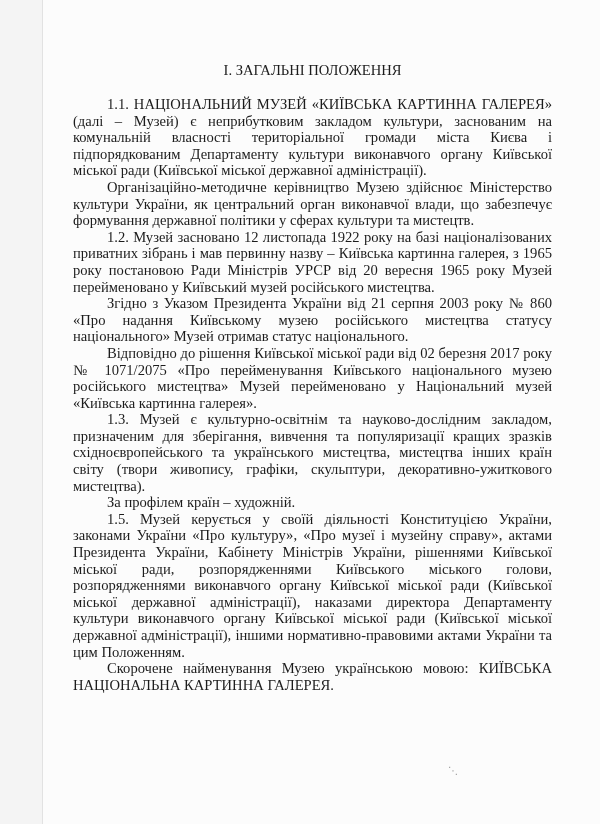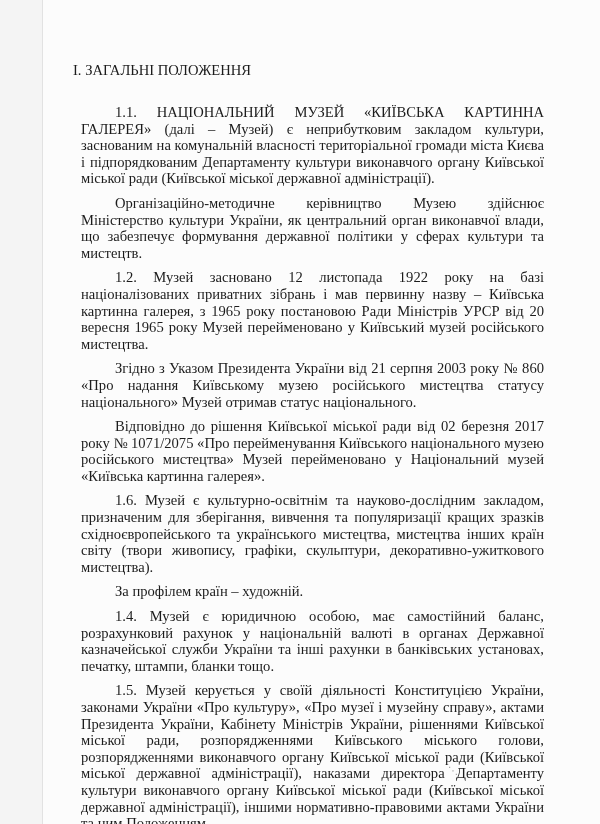--- a/index.html
+++ b/index.html
@@ -12,48 +12,47 @@
   .scan-edge {
     position:absolute; left:0; top:0; width:42px; height:824px;
     background:#f4f4f4; border-right:1px solid #e2e2e2;
   }
   .page {
     position:absolute; left:73px; top:0; width:479px;
     font-size:14.6px; line-height:16.6px;
   }
   .title {
     position:absolute; left:0; width:479px; top:62px;
-    text-align:left; font-size:14.6px;
+    text-align:center; font-size:14.6px;
   }
   .body {
     position:absolute; left:0; top:96px; width:479px;
   }
   .para {
-    margin:8px; text-align:justify; text-indent:34px;
+    margin:0; text-align:justify; text-indent:34px;
     text-align-last:left;
   }
   .speck {
     position:absolute; color:#9a9a9a; font-size:10px; letter-spacing:1px;
   }
 </style>
 </head>
 <body>
 
 <div class="scan-edge"></div>
 
 <div class="page">
   <div class="title">І. ЗАГАЛЬНІ ПОЛОЖЕННЯ</div>
   <div class="body">
     <p class="para">1.1. НАЦІОНАЛЬНИЙ МУЗЕЙ «КИЇВСЬКА КАРТИННА ГАЛЕРЕЯ» (далі – Музей) є неприбутковим закладом культури, заснованим на комунальній власності територіальної громади міста Києва і підпорядкованим Департаменту культури виконавчого органу Київської міської ради (Київської міської державної адміністрації).</p>
     <p class="para">Організаційно-методичне керівництво Музею здійснює Міністерство культури України, як центральний орган виконавчої влади, що забезпечує формування державної політики у сферах культури та мистецтв.</p>
     <p class="para">1.2. Музей засновано 12 листопада 1922 року на базі націоналізованих приватних зібрань і мав первинну назву – Київська картинна галерея, з 1965 року постановою Ради Міністрів УРСР від 20 вересня 1965 року Музей перейменовано у Київський музей російського мистецтва.</p>
     <p class="para">Згідно з Указом Президента України від 21 серпня 2003 року № 860 «Про надання Київському музею російського мистецтва статусу національного» Музей отримав статус національного.</p>
     <p class="para">Відповідно до рішення Київської міської ради від 02 березня 2017 року № 1071/2075 «Про перейменування Київського національного музею російського мистецтва» Музей перейменовано у Національний музей «Київська картинна галерея».</p>
-    <p class="para">1.6. Музей є культурно-освітнім та науково-дослідним закладом, призначеним для зберігання, вивчення та популяризації кращих зразків східноєвропейського та українського мистецтва, мистецтва інших країн світу (твори живопису, графіки, скульптури, декоративно-ужиткового мистецтва).</p>
+    <p class="para">1.3. Музей є культурно-освітнім та науково-дослідним закладом, призначеним для зберігання, вивчення та популяризації кращих зразків східноєвропейського та українського мистецтва, мистецтва інших країн світу (твори живопису, графіки, скульптури, декоративно-ужиткового мистецтва).</p>
     <p class="para">За профілем країн – художній.</p>
-    <p class="para">1.4. Музей є юридичною особою, має самостійний баланс, розрахунковий рахунок у національній валюті в органах Державної казначейської служби України та інші рахунки в банківських установах, печатку, штампи, бланки тощо.</p>
     <p class="para">1.5. Музей керується у своїй діяльності Конституцією України, законами України «Про культуру», «Про музеї і музейну справу», актами Президента України, Кабінету Міністрів України, рішеннями Київської міської ради, розпорядженнями Київського міського голови, розпорядженнями виконавчого органу Київської міської ради (Київської міської державної адміністрації), наказами директора Департаменту культури виконавчого органу Київської міської ради (Київської міської державної адміністрації), іншими нормативно-правовими актами України та цим Положенням.</p>
     <p class="para">Скорочене найменування Музею українською мовою: КИЇВСЬКА НАЦІОНАЛЬНА КАРТИННА ГАЛЕРЕЯ.</p>
 
   </div>
 </div>
 
 <div class="speck" style="left:448px; top:765px;">⋱</div>
 
 </body></html>

